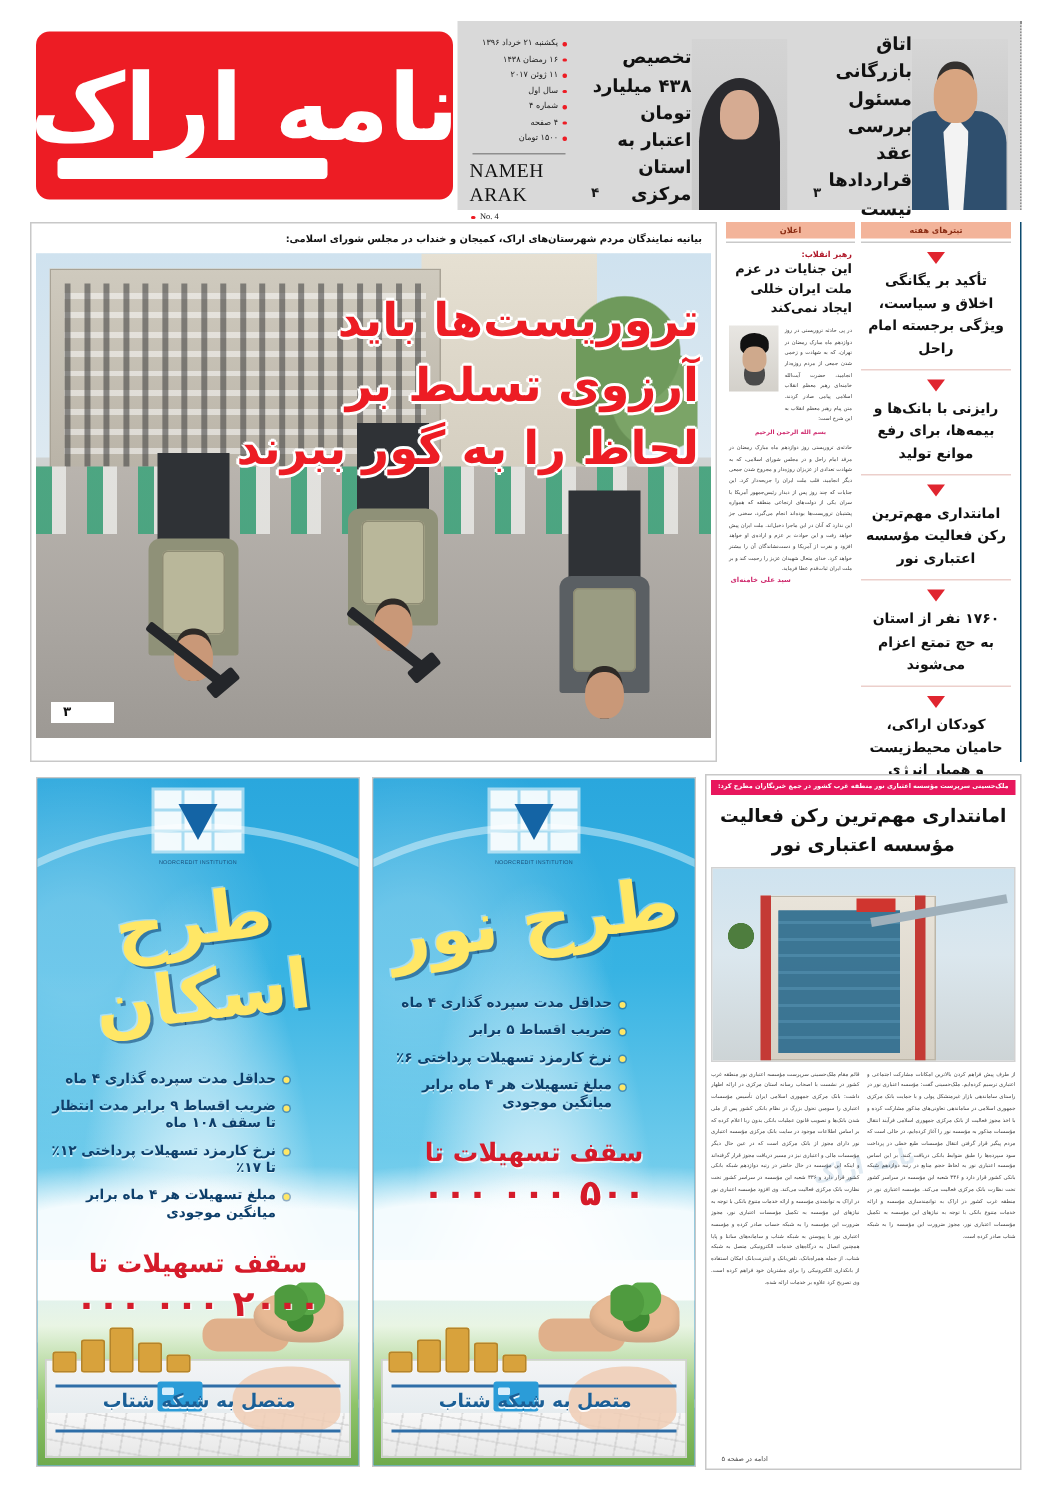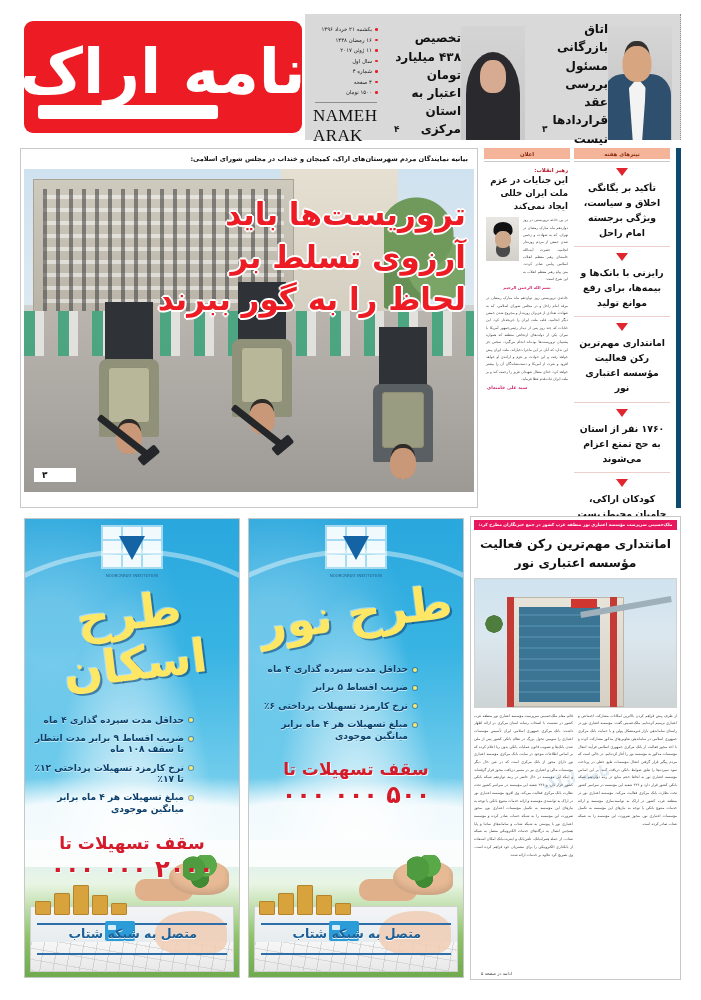--- a/index.html
+++ b/index.html
@@ -84,21 +84,21 @@
     width: 2.6px; height: 2.6px;
     background: #ed1c24;
     border-radius: 50%;
   }
   .info-rule {
     height: 1px; background: #8e8e8e;
     margin: 4px 2px 3px 2px;
   }
   .info-en-title {
     font-family: "Liberation Serif", serif;
-    font-size: 17px;
+    font-size: 13px;
     letter-spacing: .4px;
     direction: ltr; text-align: left;
     margin-bottom: 2px;
     color: #111;
   }
   .info-en {
     direction: ltr; text-align: left;
     font-family: "Liberation Serif", serif;
     font-size: 5.6px;
     line-height: 2;
@@ -365,21 +365,21 @@
     padding: 2px 0; }
   .sign { color: #cf2b6e; font-size: 4.6px; text-align: left; padding: 2px 3px 0 3px;
     font-weight: bold; }
 
   
   .sidebar {
     position: absolute;
     left: 574px; top: 148px;
     width: 107px; height: 360px;
     background: #fff;
-    border-right: 5px solid #0c4a6e;
+    border-right: 1px solid #0c4a6e;
     padding-right: 6px;
   }
   .side-item { padding: 4px 3px 6px 3px; }
   .side-item + .side-item { border-top: 1px solid #eccfcb; }
   .tri {
     width: 0; height: 0; margin: 2px auto 4px;
     border-left: 6px solid transparent;
     border-right: 6px solid transparent;
     border-top: 8px solid #e0252f;
   }

